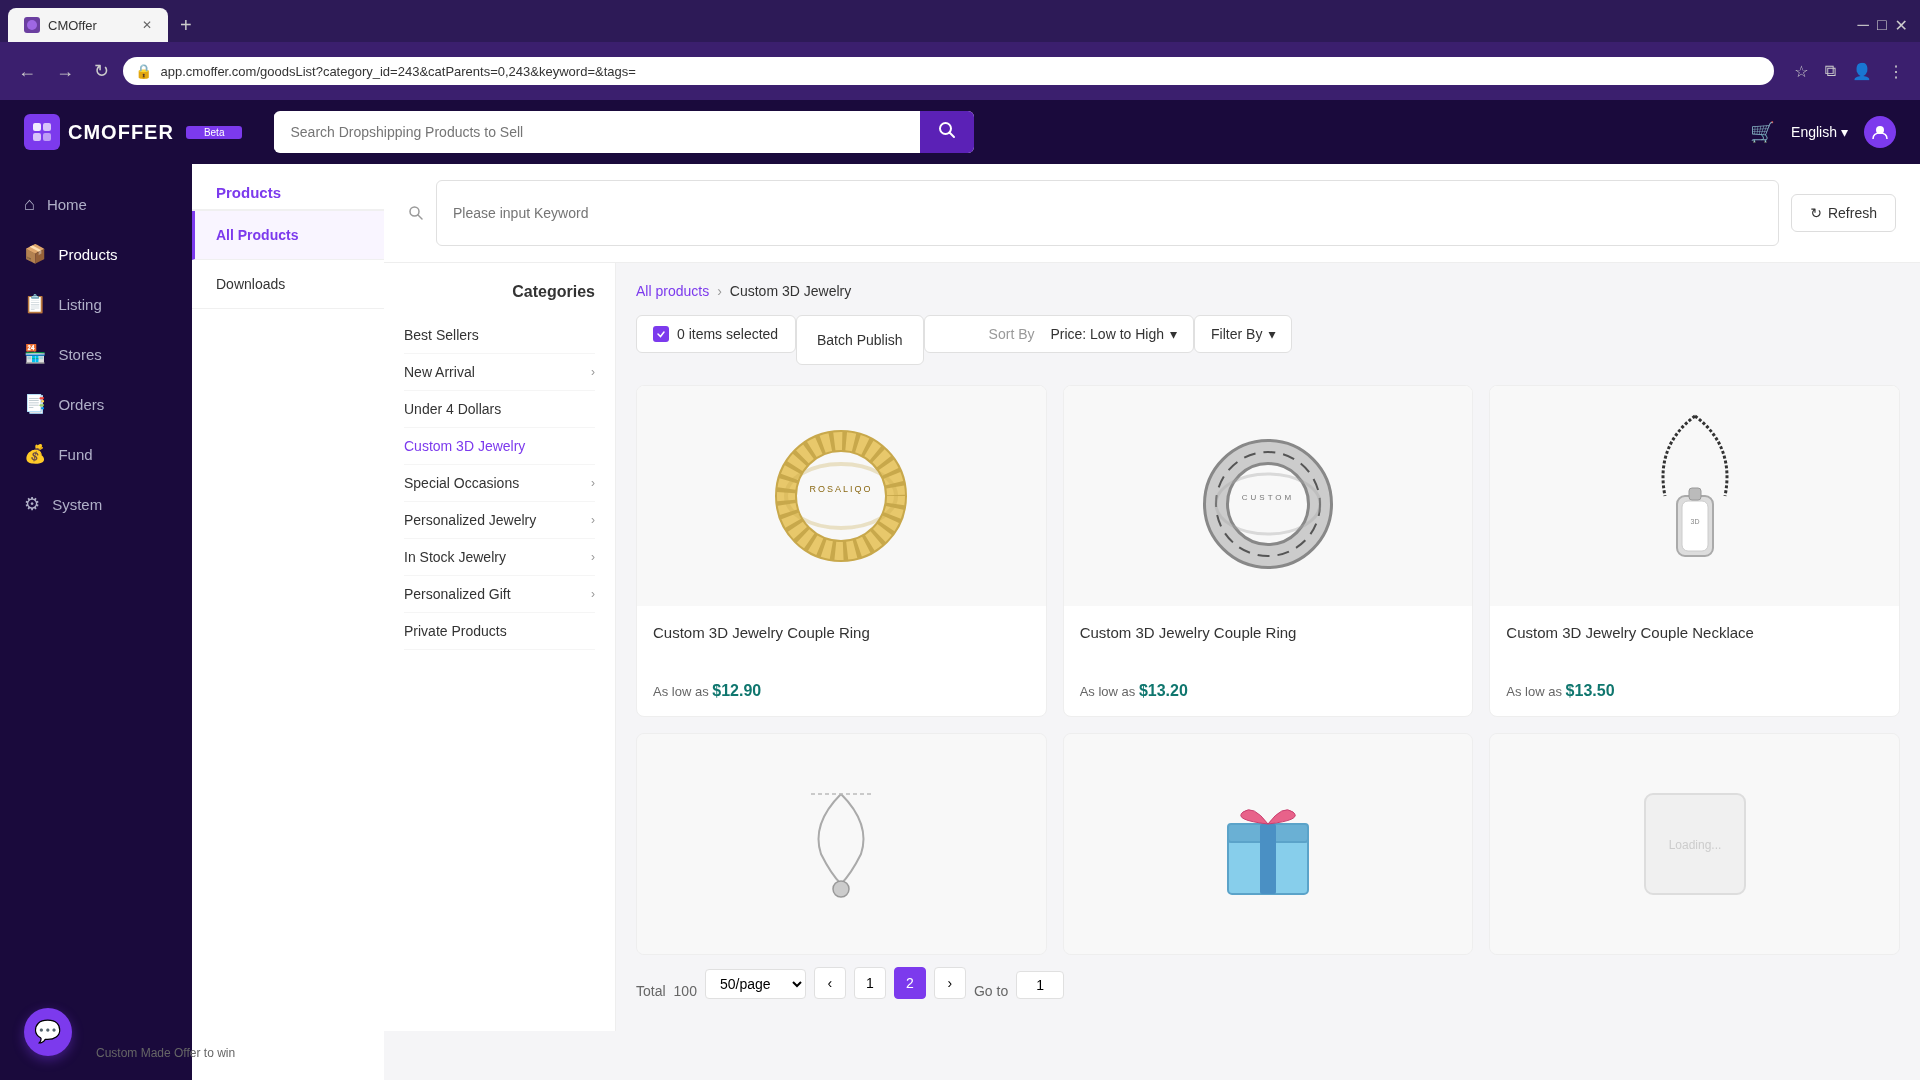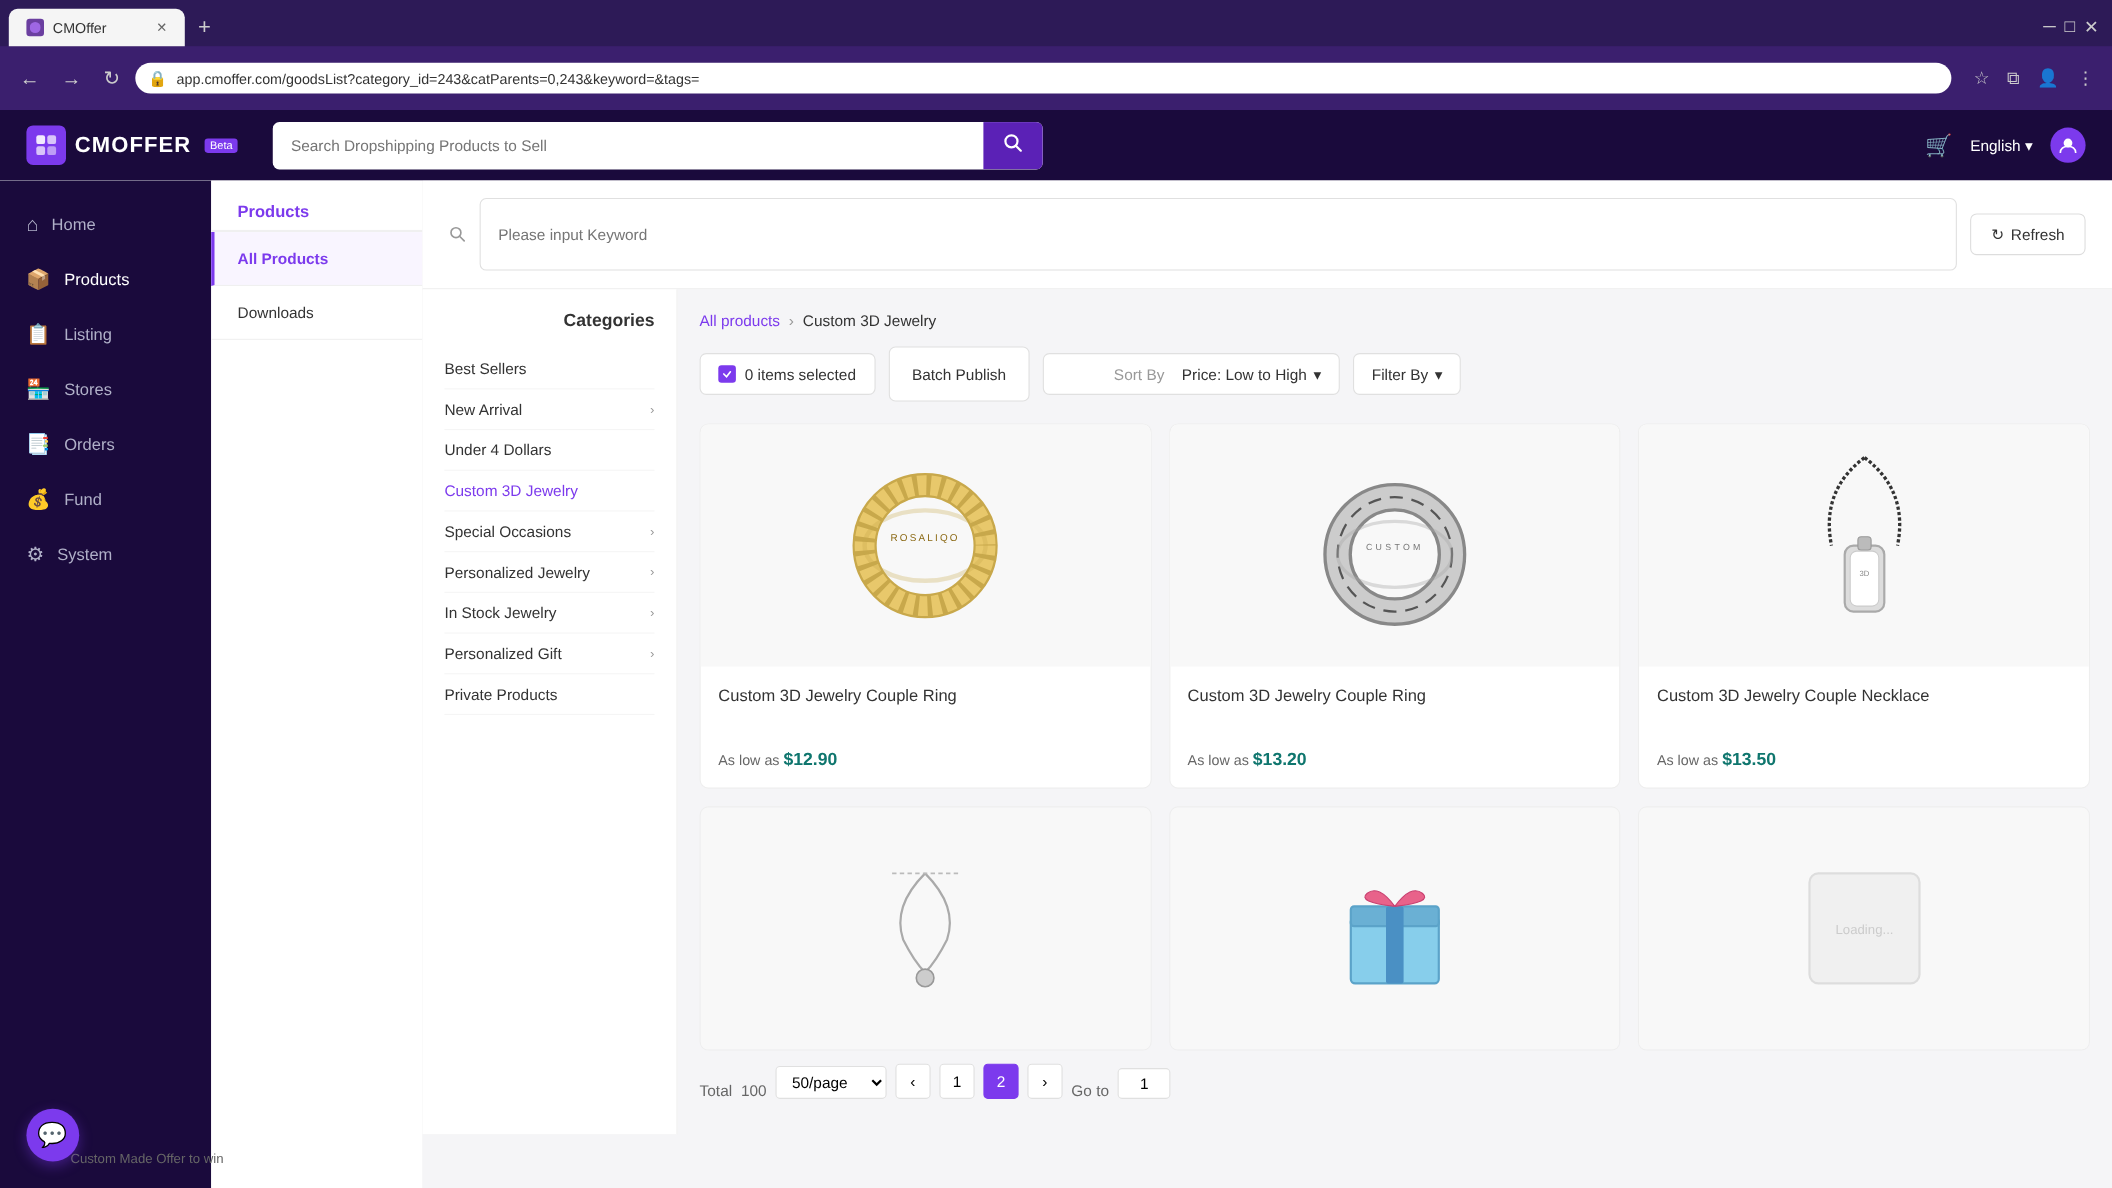--- a/index.html
+++ b/index.html
@@ -18,21 +18,21 @@
     .address-bar .lock-icon { color: #888; font-size: 14px; }
     .browser-actions { display: flex; align-items: center; gap: 8px; margin-left: 8px; }
     .browser-action-btn { background: transparent; border: none; color: #ccc; cursor: pointer; font-size: 16px; padding: 4px; }
 
     
     .app { display: flex; flex-direction: column; height: calc(1080px - 100px); }
     .app-header { background: #1a0a3c; display: flex; align-items: center; padding: 0 24px; height: 64px; flex-shrink: 0; }
     .logo { display: flex; align-items: center; gap: 8px; color: white; margin-right: 32px; }
     .logo-icon { width: 36px; height: 36px; background: #7c3aed; border-radius: 6px; display: flex; align-items: center; justify-content: center; color: white; font-weight: bold; font-size: 14px; }
     .logo-text { font-size: 20px; font-weight: 700; color: white; letter-spacing: 1px; }
-    .logo-beta { font-size: 10px; background: #7c3aed; color: white; padding: 1px 5px; border-radius: 3px; margin-left: 4px; vertical-align: super; }
+    .logo-beta { font-size: 10px; background: #7c3aed; color: white; padding: 1px 18px; border-radius: 3px; margin-left: 4px; vertical-align: super; }
     .header-search { flex: 1; max-width: 700px; display: flex; align-items: center; background: white; border-radius: 6px; overflow: hidden; }
     .header-search input { flex: 1; border: none; outline: none; padding: 10px 16px; font-size: 14px; color: #666; }
     .header-search-btn { background: #5b21b6; border: none; padding: 10px 18px; cursor: pointer; color: white; font-size: 16px; height: 100%; }
     .header-right { margin-left: auto; display: flex; align-items: center; gap: 16px; }
     .cart-icon { color: #ccc; font-size: 20px; cursor: pointer; }
     .lang-select { background: transparent; border: none; color: white; font-size: 14px; cursor: pointer; display: flex; align-items: center; gap: 4px; }
     .user-avatar { width: 32px; height: 32px; border-radius: 50%; background: #7c3aed; display: flex; align-items: center; justify-content: center; color: white; cursor: pointer; }
 
     
     .main-layout { display: flex; flex: 1; overflow: hidden; }
@@ -66,21 +66,21 @@
     .category-item { display: flex; align-items: center; justify-content: space-between; padding: 10px 0; font-size: 14px; color: #333; cursor: pointer; border-bottom: 1px solid #f5f5f5; }
     .category-arrow { color: #999; font-size: 12px; }
 
     
     .products-main { flex: 1; padding: 20px; }
     .breadcrumb { display: flex; align-items: center; gap: 8px; font-size: 14px; color: #666; margin-bottom: 16px; }
     .breadcrumb a { color: #7c3aed; text-decoration: none; }
     .breadcrumb-sep { color: #999; }
     .breadcrumb-current { color: #333; }
 
-    .products-toolbar { display: flex; align-items: center; gap: 12px; margin-bottom: 20px; }
+    .products-toolbar { display: flex; align-items: flex-start; margin-bottom: 20px; }
     .selection-indicator { display: flex; align-items: center; gap: 8px; background: white; border: 1px solid #e0e0e0; border-radius: 6px; padding: 10px 16px; font-size: 14px; color: #333; min-width: 160px; }
     .selection-checkbox { width: 16px; height: 16px; background: #7c3aed; border-radius: 3px; display: flex; align-items: center; justify-content: center; }
     .batch-publish-btn { background: white; border: 1px solid #e0e0e0; border-radius: 6px; padding: 16px 20px; cursor: pointer; font-size: 14px; color: #333; font-weight: 500; }
     .sort-btn { display: flex; align-items: center; gap: 6px; background: white; border: 1px solid #e0e0e0; border-radius: 6px; padding: 10px 16px; cursor: pointer; font-size: 14px; color: #333; }
     .sort-label { color: #999; margin-left: 48px; }
     .sort-value { color: #333; }
     .filter-btn { display: flex; align-items: center; gap: 6px; background: white; border: 1px solid #e0e0e0; border-radius: 6px; padding: 10px 16px; cursor: pointer; font-size: 14px; color: #333; }
 
     
     .products-grid { display: grid; grid-template-columns: repeat(3, 1fr); gap: 16px; margin-bottom: 16px; }
@@ -95,21 +95,21 @@
     .pagination-bar { display: flex; align-items: flex-end; gap: 8px; padding: 12px 0; font-size: 14px; color: #666; }
     .page-btn { width: 32px; height: 32px; border: 1px solid #e0e0e0; border-radius: 4px; background: white; cursor: pointer; display: flex; align-items: center; justify-content: center; font-size: 14px; }
     .page-btn.active { background: #7c3aed; color: white; border-color: #7c3aed; }
     .per-page-select { border: 1px solid #e0e0e0; border-radius: 4px; padding: 5px 10px; font-size: 14px; background: white; cursor: pointer; }
     .goto-label { color: #666; }
     .goto-input { width: 48px; border: 1px solid #e0e0e0; border-radius: 4px; padding: 5px 8px; font-size: 14px; text-align: center; }
 
     
     .chat-widget { position: fixed; bottom: 24px; left: 24px; width: 48px; height: 48px; background: #7c3aed; border-radius: 50%; display: flex; align-items: center; justify-content: center; cursor: pointer; box-shadow: 0 4px 12px rgba(124,58,237,0.4); z-index: 1000; }
     .chat-widget-icon { color: white; font-size: 22px; }
-    .chat-label { position: fixed; bottom: 20px; left: 64px; font-size: 12px; color: #666; }
+    .chat-label { position: fixed; bottom: 20px; left: 96px; font-size: 12px; color: #666; }
 
     .second-row-products { display: grid; grid-template-columns: repeat(3, 1fr); gap: 16px; }
     .second-row-card { background: white; border-radius: 8px; overflow: hidden; cursor: pointer; border: 1px solid #eee; }
     .second-row-img { width: 100%; height: 220px; background: #f8f8f8; display: flex; align-items: center; justify-content: center; }
   </style>
 </head>
 <body>
 
 <div class="browser-chrome">
   <div class="browser-tabs">

